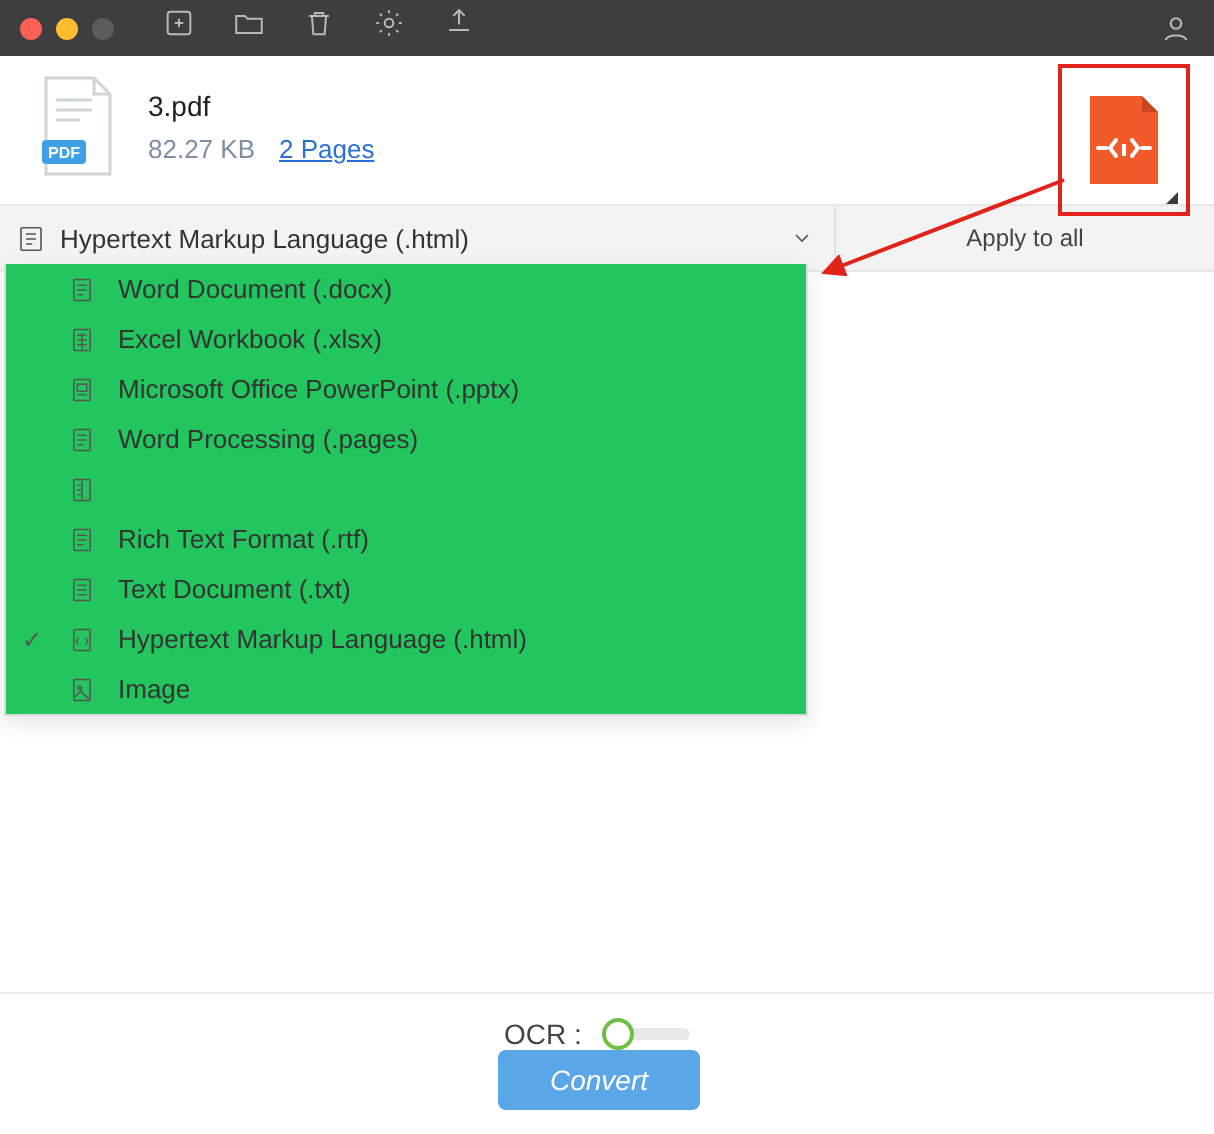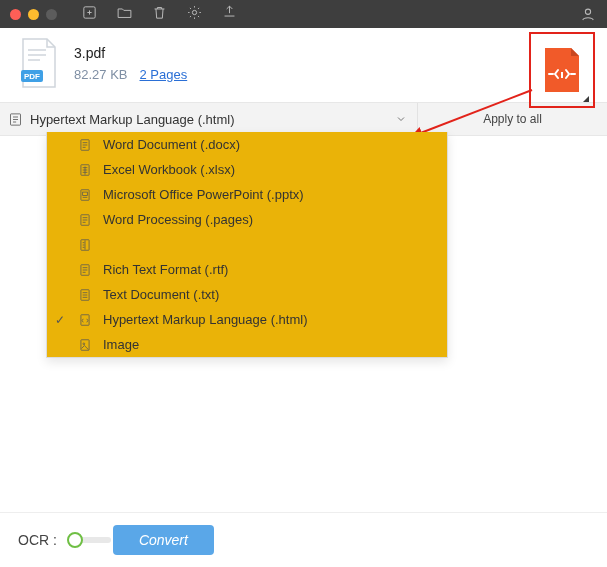--- a/index.html
+++ b/index.html
@@ -35,38 +35,37 @@
   .format-sel .sel-icon { width: 30px; display: flex; justify-content: center; }
   .format-sel .sel-icon svg { width: 15px; height: 15px; stroke: #555; fill: none; stroke-width: 1.3; }
   .format-sel .sel-label { font-size: 13px; color: #333; flex: 1; }
   .format-sel .chev { width: 32px; display: flex; justify-content: center; }
   .format-sel .chev svg { width: 12px; height: 12px; stroke: #555; fill: none; stroke-width: 1.6; }
   .apply { flex: 1; text-align: center; font-size: 12px; color: #444; }
 
   
   .dropdown {
     position: absolute; left: 2px; top: 132px;
-    width: 402px; background: #eab308;
+    width: 402px; background: #22c55e;
     border: 1px solid #dcdcdc; border-top: none;
     box-shadow: 0 4px 10px rgba(0,0,0,0.10);
     z-index: 5;
-    margin-left: 44px;
   }
   .dd-item { display: flex; align-items: center; height: 25px; padding: 0 10px 0 6px; font-size: 13px; color: #333; gap: 10px; }
   .dd-item .chk { width: 14px; display: flex; justify-content: center; color: #555; font-size: 12px; }
   .dd-item .ico { width: 16px; display: flex; justify-content: center; }
   .dd-item .ico svg { width: 14px; height: 14px; stroke: #555; fill: none; stroke-width: 1.3; }
   .dd-item .lbl { flex: 1; }
 
   
   .arrow { position: absolute; left: 410px; top: 86px; z-index: 4; pointer-events: none; }
 
   
   .footer { position: absolute; left: 0; right: 0; bottom: 0; display: flex; align-items: center;
-            justify-content: flex-start; padding: 12px 26px 12px 18px; border-top: 1px solid #eee; }
+            justify-content: space-between; padding: 12px 26px 12px 18px; border-top: 1px solid #eee; flex-direction: column; }
   .ocr { display: flex; align-items: center; gap: 10px; font-size: 14px; color: #444; }
   .toggle { position: relative; width: 46px; height: 16px; }
   .toggle-track { position: absolute; left: 8px; top: 5px; width: 36px; height: 6px; background: #e8e8e8; border-radius: 3px; }
   .toggle-knob  { position: absolute; left: 0; top: 0; width: 16px; height: 16px; border: 2px solid #6fbf44; border-radius: 50%; background: #fff; }
   .convert { background: #5aa7e8; color: #fff; border: none; border-radius: 4px; padding: 7px 26px; font-size: 14px; font-style: italic; }
 
 </style>
 </head>
 <body>
 

